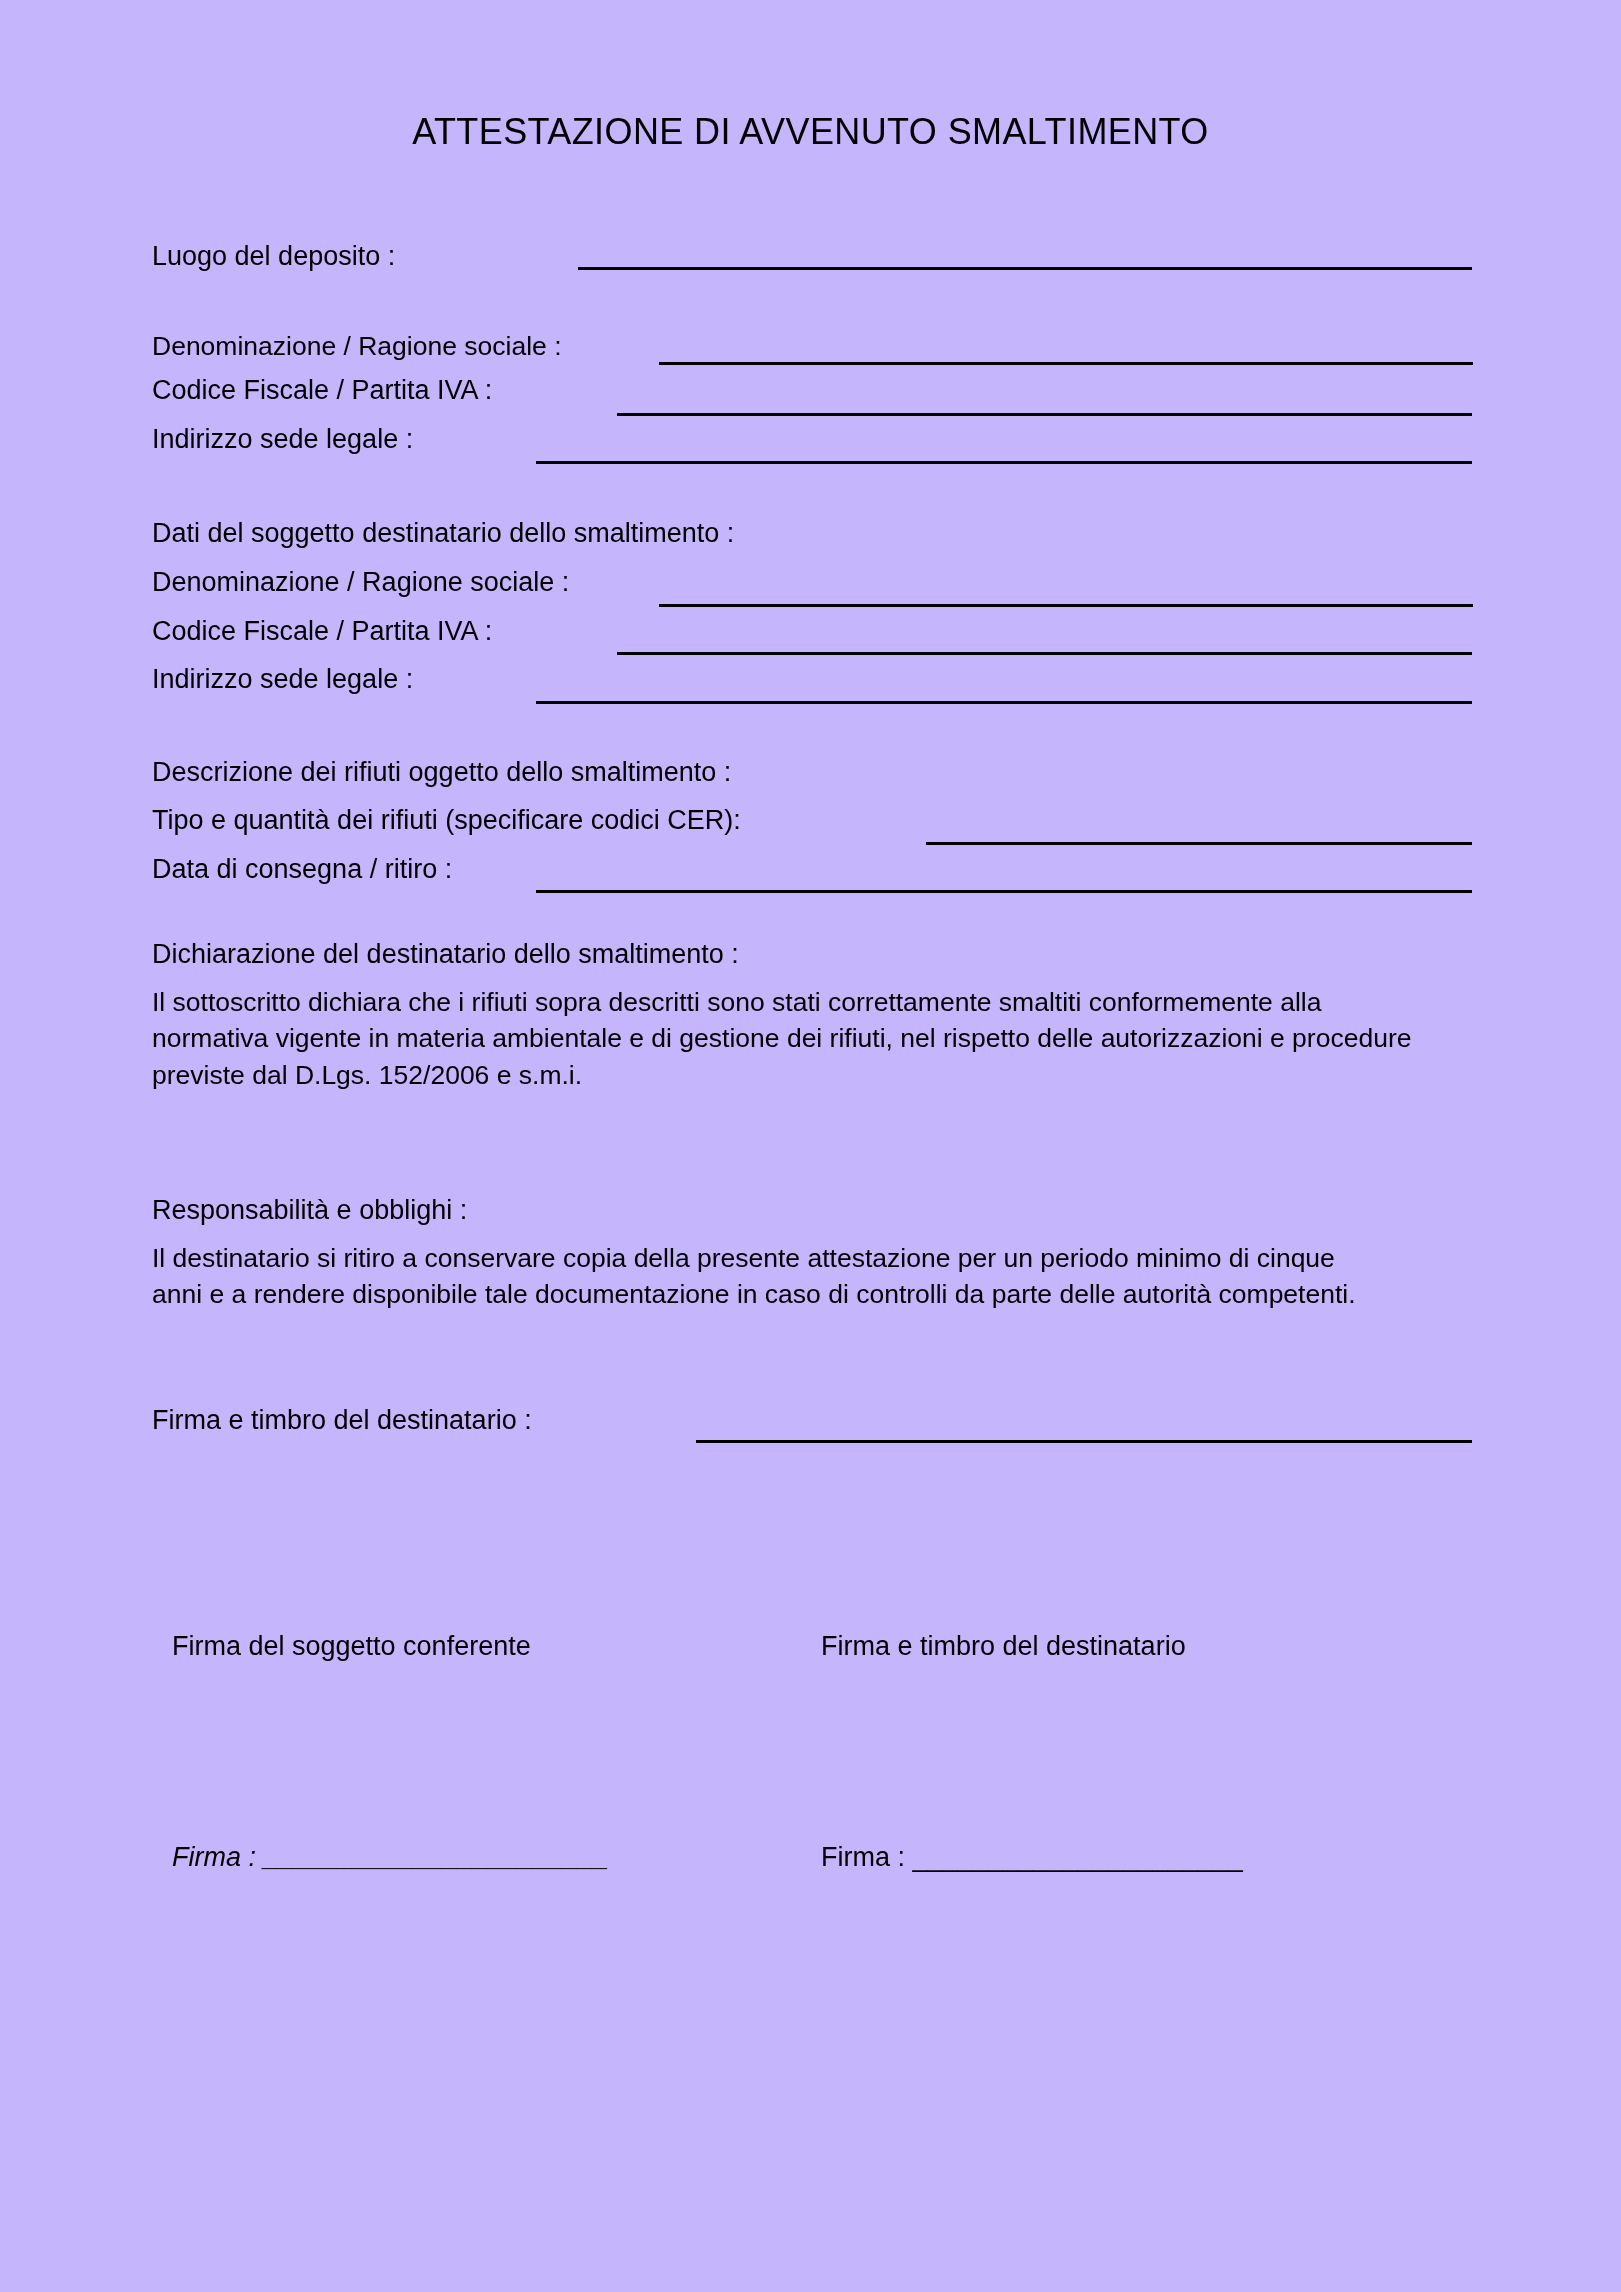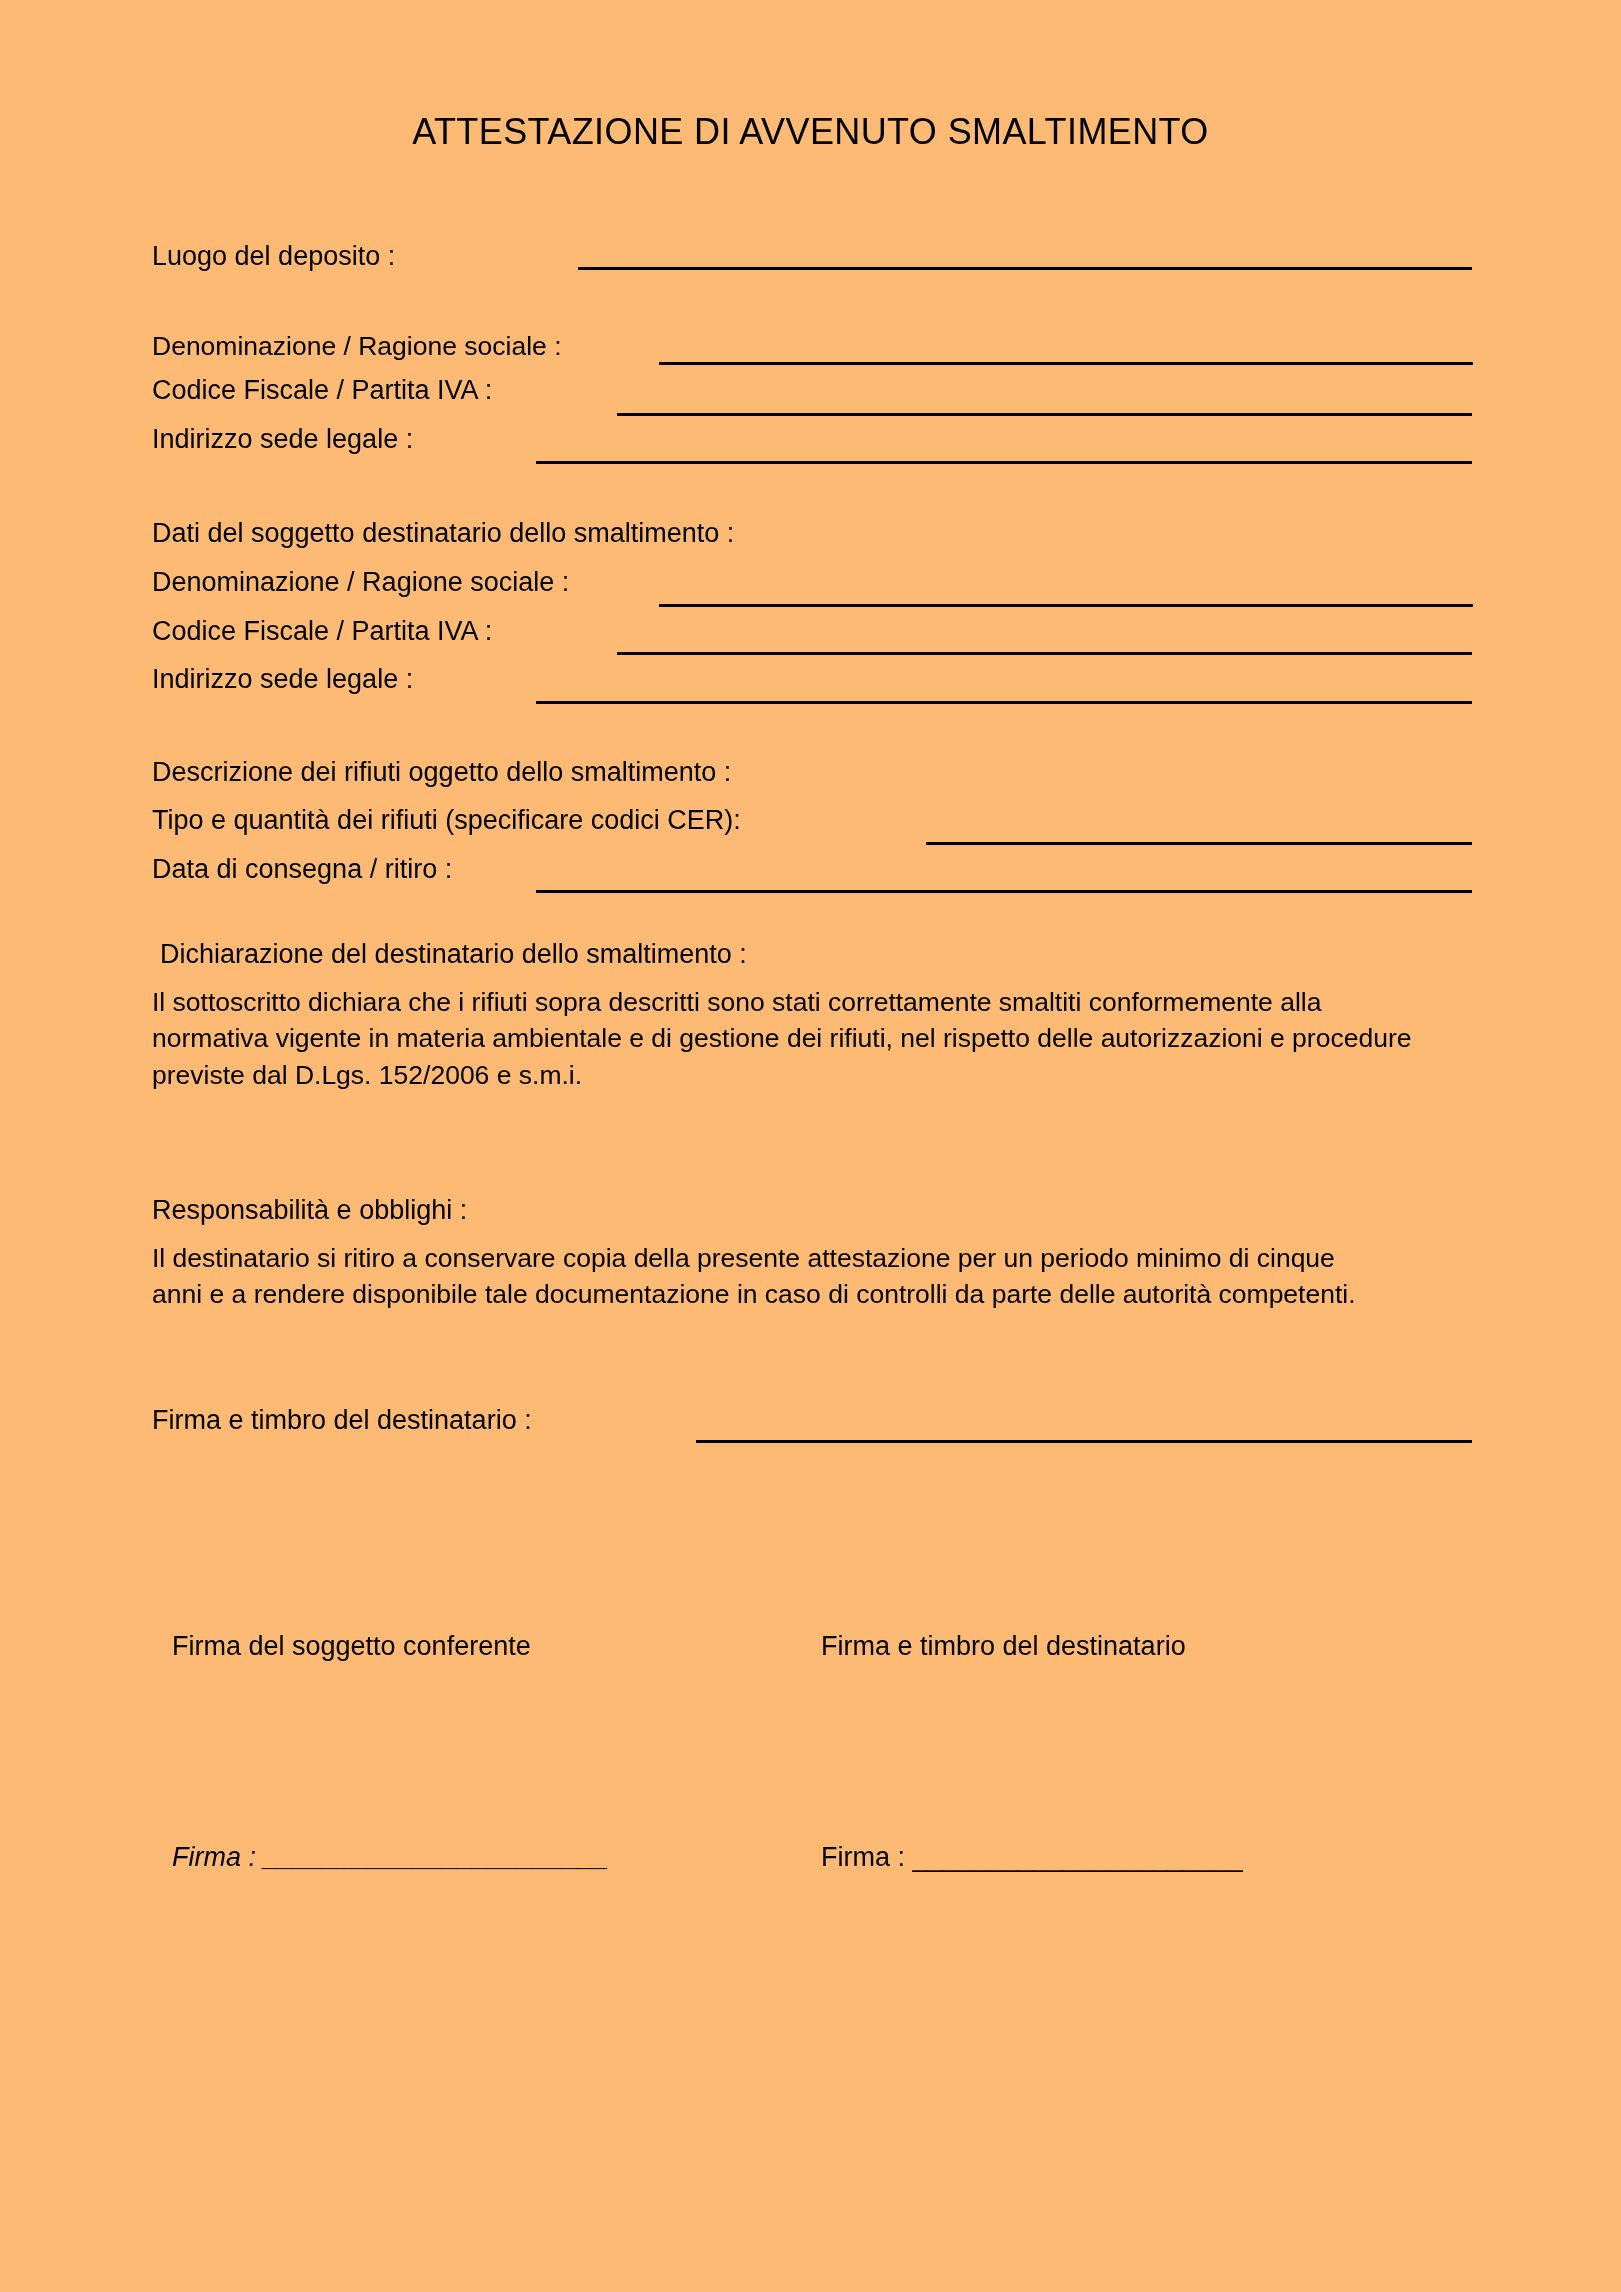--- a/index.html
+++ b/index.html
@@ -8,21 +8,21 @@
     background: #ffffff;
   }
   body {
     font-family: "Liberation Sans", sans-serif;
     color: #000000;
   }
   #page {
     position: relative;
     width: 1621px;
     height: 2293px;
-    background: #fdba74;
+    background: #c4b5fd;
     overflow: hidden;
   }
 
   
   .doc-title {
     position: absolute;
     left: 0;
     top: 111px;
     width: 1621px;
     text-align: center;
@@ -107,21 +107,21 @@
   <div class="rule" style="left:536px; top:701px; width:936px;"></div>
 
   <div class="ln" style="left:152px; top:804px;">Tipo e quantità dei rifiuti (specificare codici CER):</div>
 
   <div class="ln" style="left:152px; top:756px;">Descrizione dei rifiuti oggetto dello smaltimento :</div>
   <div class="rule" style="left:926px; top:842px; width:546px;"></div>
 
   <div class="ln" style="left:152px; top:853px;">Data di consegna / ritiro :</div>
   <div class="rule" style="left:536px; top:890px; width:936px;"></div>
 
-  <div class="ln" style="left:152px; top:938px;margin-left:8px;">Dichiarazione del destinatario dello smaltimento :</div>
+  <div class="ln" style="left:152px; top:938px;">Dichiarazione del destinatario dello smaltimento :</div>
   <div class="para" style="left:152px; top:980px;">Il sottoscritto dichiara che i rifiuti sopra descritti sono stati correttamente smaltiti conformemente alla</div>
   <div class="para" style="left:152px; top:1016px;">normativa vigente in materia ambientale e di gestione dei rifiuti, nel rispetto delle autorizzazioni e procedure</div>
   <div class="para" style="left:152px; top:1053px;">previste dal D.Lgs. 152/2006 e s.m.i.</div>
 
   <div class="ln" style="left:152px; top:1194px;">Responsabilità e obblighi :</div>
   <div class="para" style="left:152px; top:1236px;">Il destinatario si ritiro a conservare copia della presente attestazione per un periodo minimo di cinque</div>
   <div class="para" style="left:152px; top:1272px;">anni e a rendere disponibile tale documentazione in caso di controlli da parte delle autorità competenti.</div>
 
   <div class="ln" style="left:152px; top:1404px;">Firma e timbro del destinatario :</div>
   <div class="rule" style="left:696px; top:1440px; width:776px;"></div>

